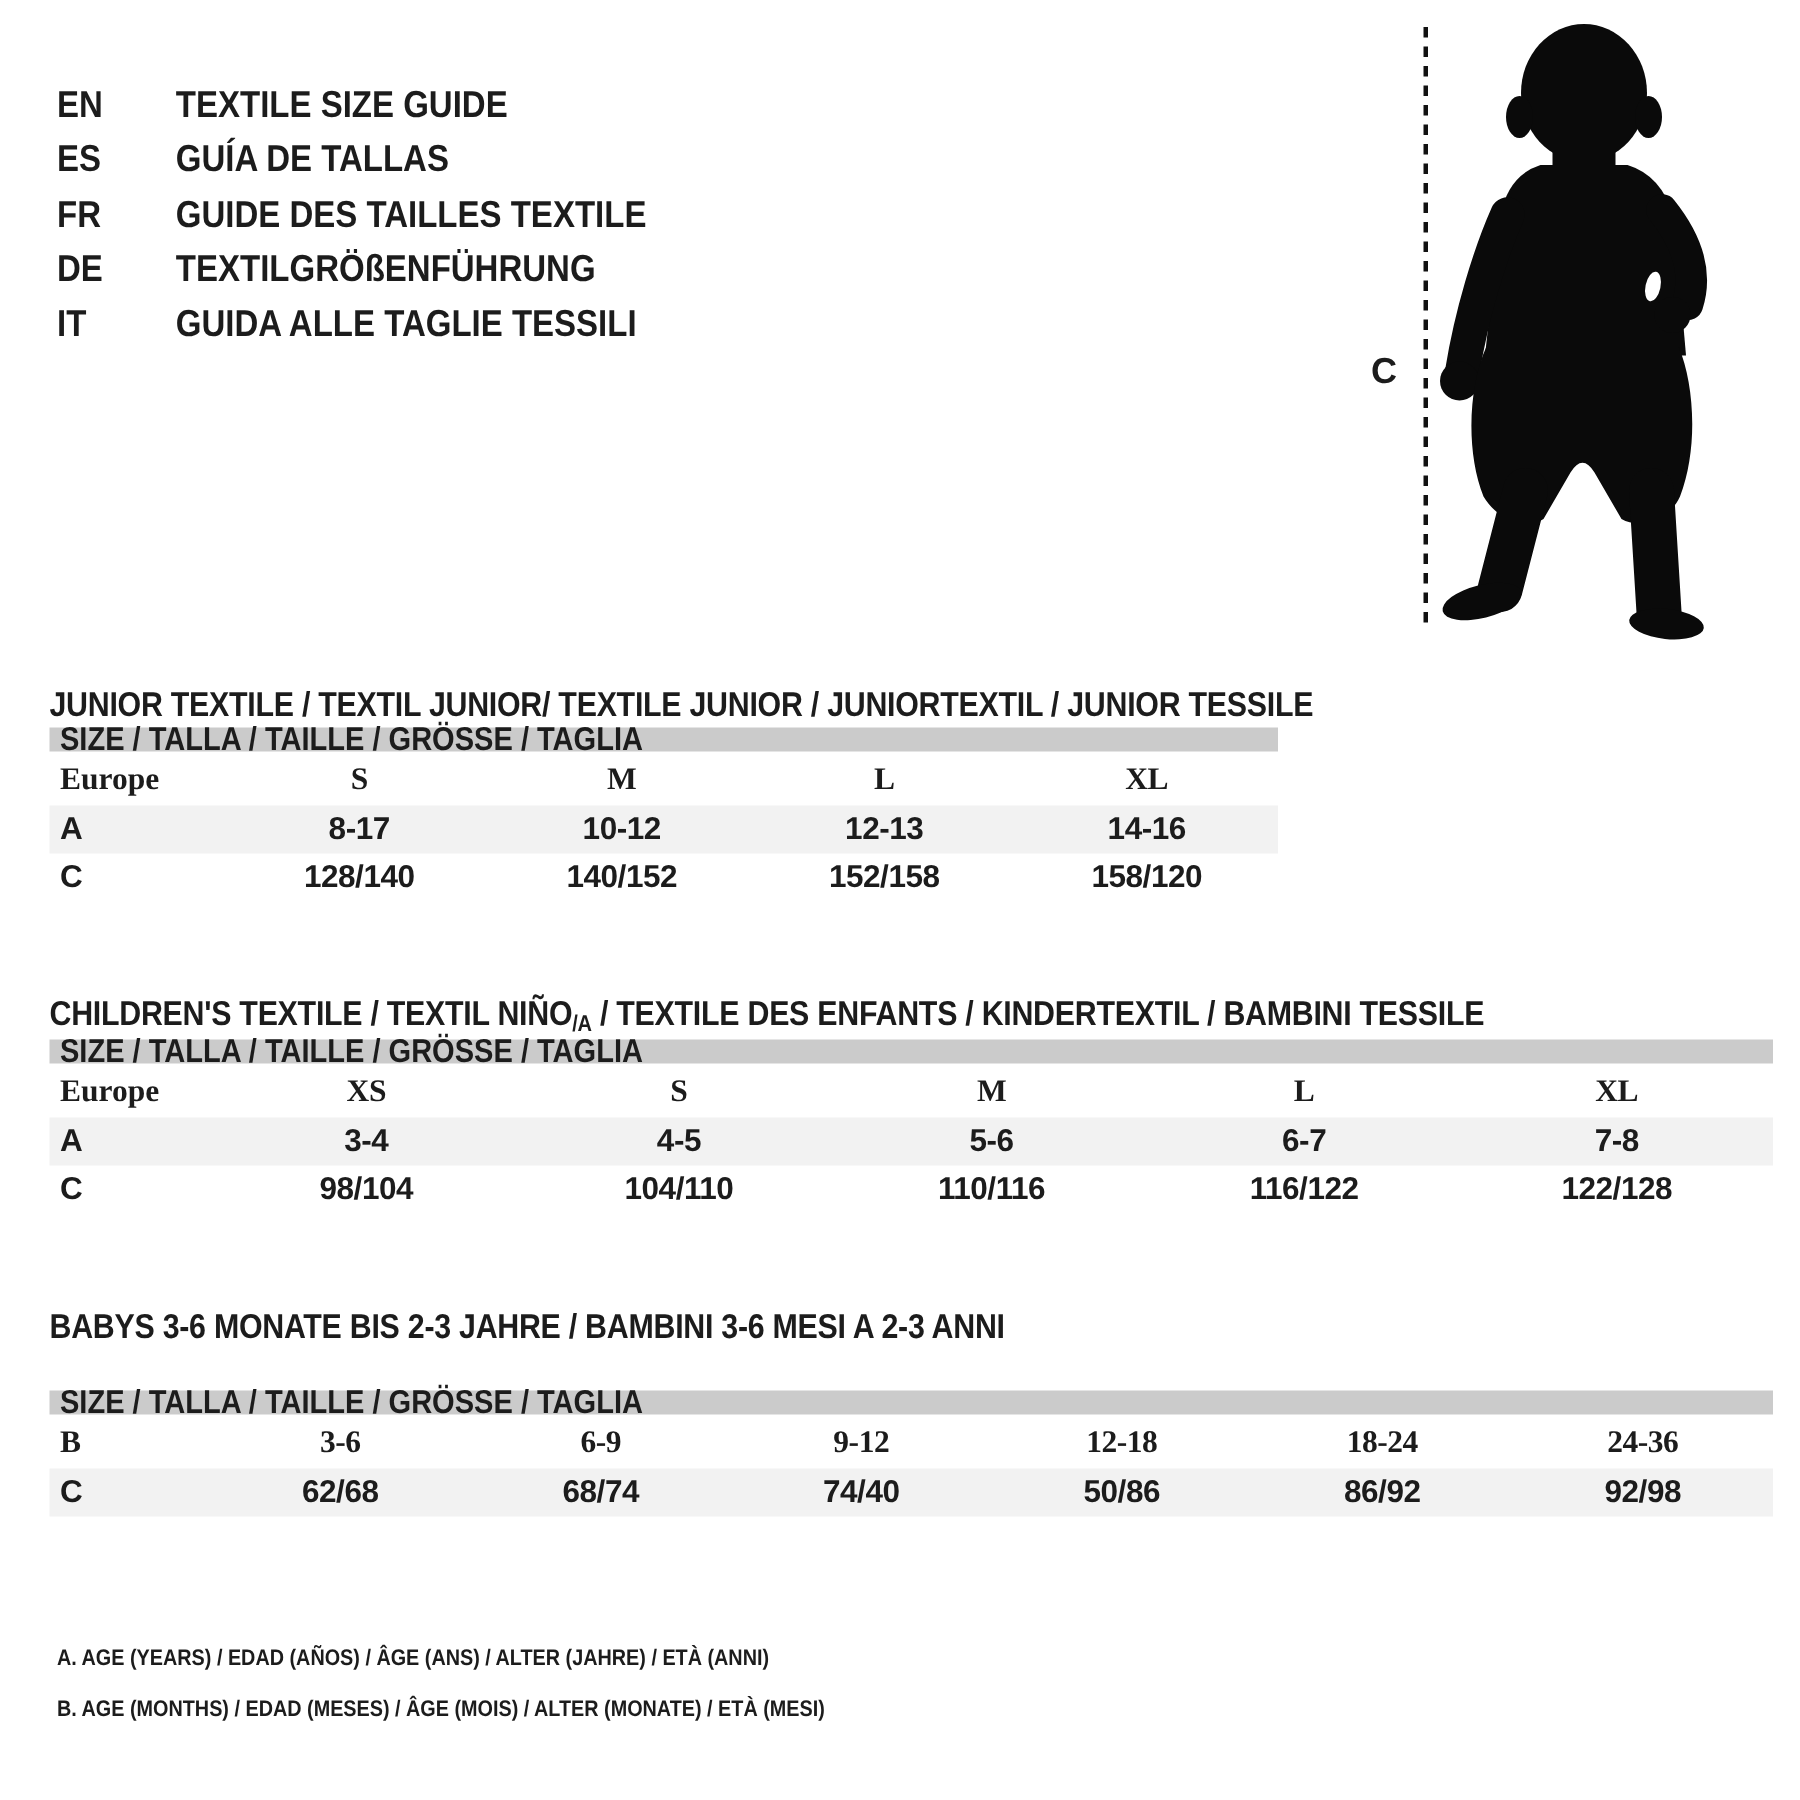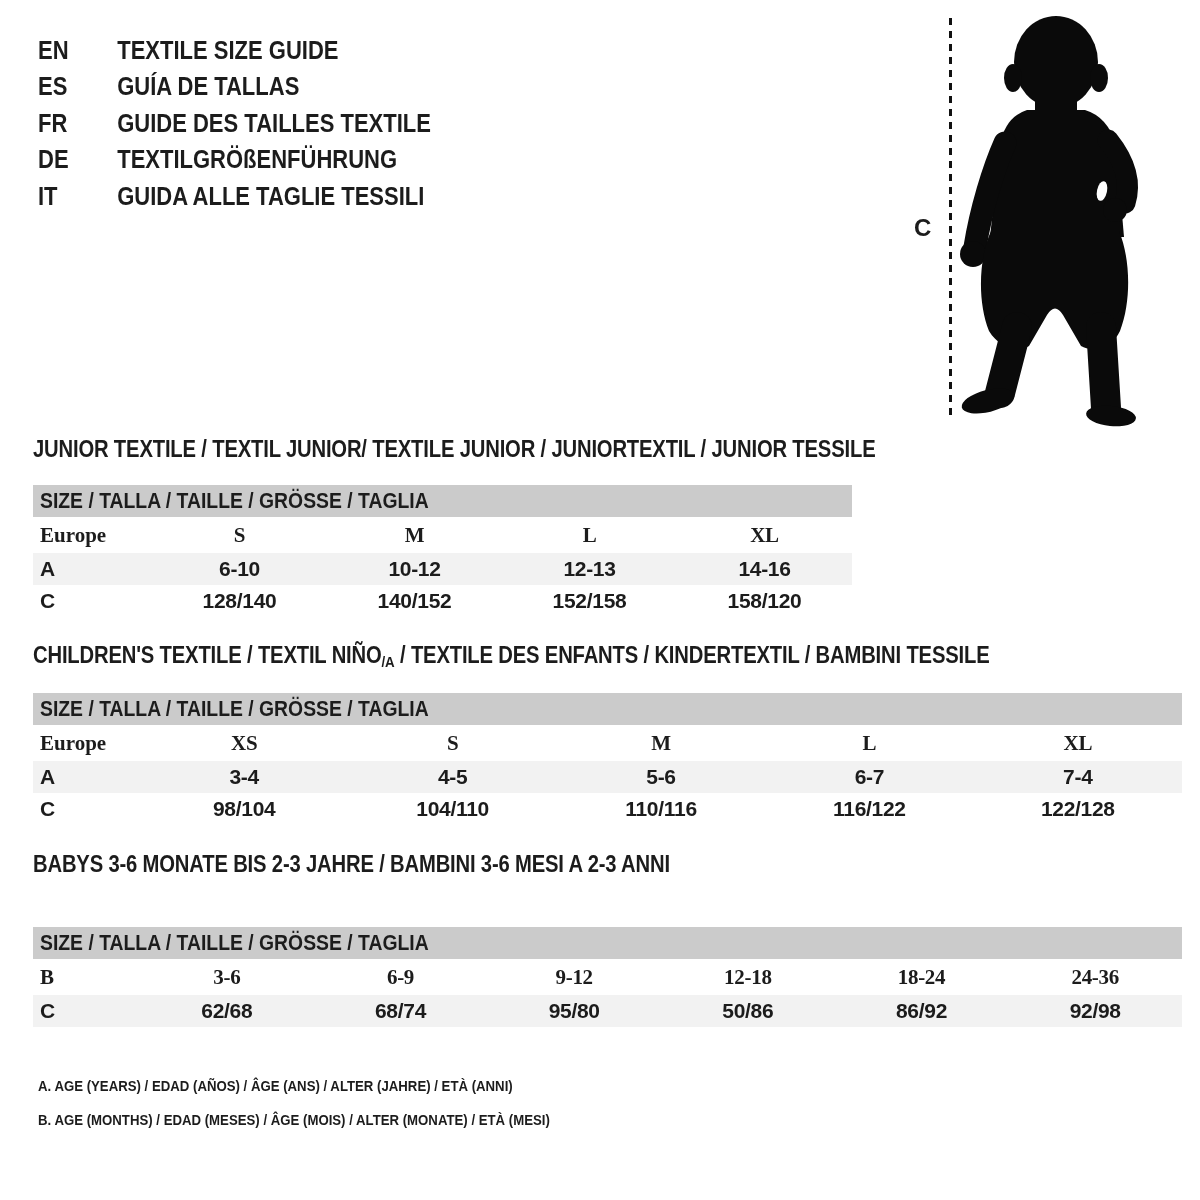--- a/index.html
+++ b/index.html
@@ -1,34 +1,34 @@
 <!DOCTYPE html>
 <html style="--band: #cbcbcb; --shaded: #f2f2f2; --text: #1c1c1c;"><head>
 <meta charset="utf-8">
 <title>Textile Size Guide</title>
 <style>
   html,body { margin:0; padding:0; background:#ffffff; }
   body { width:1200px; height:1200px; position:relative; overflow:hidden;
          font-family:"Liberation Sans", sans-serif; color:var(--text,#1c1c1c); }
-  .abs { position:absolute; }
+  .abs { position:absolute;margin-top:20px; }
   .cond { display:inline-block; transform:scaleX(0.88); transform-origin:left center; white-space:nowrap; }
 
   
   .langs { left:38px; top:32px; }
   .lang-row { display:flex; height:36.5px; align-items:center; font-size:25px; font-weight:bold;
               transform:scaleX(0.88); transform-origin:left center; white-space:nowrap; }
   .lang-code { width:90px; }
 
   
   .sec-title { font-size:23px; font-weight:bold; letter-spacing:-0.2px;text-align:center; }
   .sub-a { font-size:0.66em; vertical-align:-4px; }
 
   
   .size-table { position:absolute; }
-  .t-band { height:32px; background:var(--band,#cbcbcb); display:flex; align-items:center; padding-left:7px;
+  .t-band { height:16px; background:var(--band,#cbcbcb); display:flex; align-items:center; padding-left:7px;
             font-size:22px; font-weight:bold; }
   .t-row { display:flex; align-items:center; height:32px; font-size:21px; font-weight:bold; }
   .t-row.first { height:36px;font-family:Liberation Serif, serif; }
   .t-row.shaded { background:var(--shaded,#f2f2f2); }
   .t-label { padding-left:7px; flex:none; }
   .t-cell { flex:1; text-align:center; letter-spacing:-0.3px; }
 
   
   .babies-title div { line-height:31px; }
 
@@ -98,21 +98,21 @@
     </div>
     <div class="t-row first">
       <span class="t-label" style="width: 112px;">Europe</span>
       <span class="t-cell">S</span>
       <span class="t-cell">M</span>
       <span class="t-cell">L</span>
       <span class="t-cell">XL</span>
     </div>
     <div class="t-row shaded">
       <span class="t-label" style="width: 112px;">A</span>
-      <span class="t-cell">6-10</span>
+      <span class="t-cell">8-17</span>
       <span class="t-cell">10-12</span>
       <span class="t-cell">12-13</span>
       <span class="t-cell">14-16</span>
     </div>
     <div class="t-row">
       <span class="t-label" style="width: 112px;">C</span>
       <span class="t-cell">128/140</span>
       <span class="t-cell">140/152</span>
       <span class="t-cell">152/158</span>
       <span class="t-cell">158/120</span>
@@ -133,21 +133,21 @@
       <span class="t-cell">M</span>
       <span class="t-cell">L</span>
       <span class="t-cell">XL</span>
     </div>
     <div class="t-row shaded">
       <span class="t-label" style="width: 100px;">A</span>
       <span class="t-cell">3-4</span>
       <span class="t-cell">4-5</span>
       <span class="t-cell">5-6</span>
       <span class="t-cell">6-7</span>
-      <span class="t-cell">7-4</span>
+      <span class="t-cell">7-8</span>
     </div>
     <div class="t-row">
       <span class="t-label" style="width: 100px;">C</span>
       <span class="t-cell">98/104</span>
       <span class="t-cell">104/110</span>
       <span class="t-cell">110/116</span>
       <span class="t-cell">116/122</span>
       <span class="t-cell">122/128</span>
     </div>
   </div>
@@ -165,21 +165,21 @@
       <span class="t-cell">6-9</span>
       <span class="t-cell">9-12</span>
       <span class="t-cell">12-18</span>
       <span class="t-cell">18-24</span>
       <span class="t-cell">24-36</span>
     </div>
     <div class="t-row shaded">
       <span class="t-label" style="width: 100px;">C</span>
       <span class="t-cell">62/68</span>
       <span class="t-cell">68/74</span>
-      <span class="t-cell">95/80</span>
+      <span class="t-cell">74/40</span>
       <span class="t-cell">50/86</span>
       <span class="t-cell">86/92</span>
       <span class="t-cell">92/98</span>
     </div>
   </div>
 
 <div class="abs legend">
   <div class="legend-line">
       <span class="cond">A. AGE (YEARS) / EDAD (AÑOS) / ÂGE (ANS) / ALTER (JAHRE) / ETÀ (ANNI)</span>
     </div>

